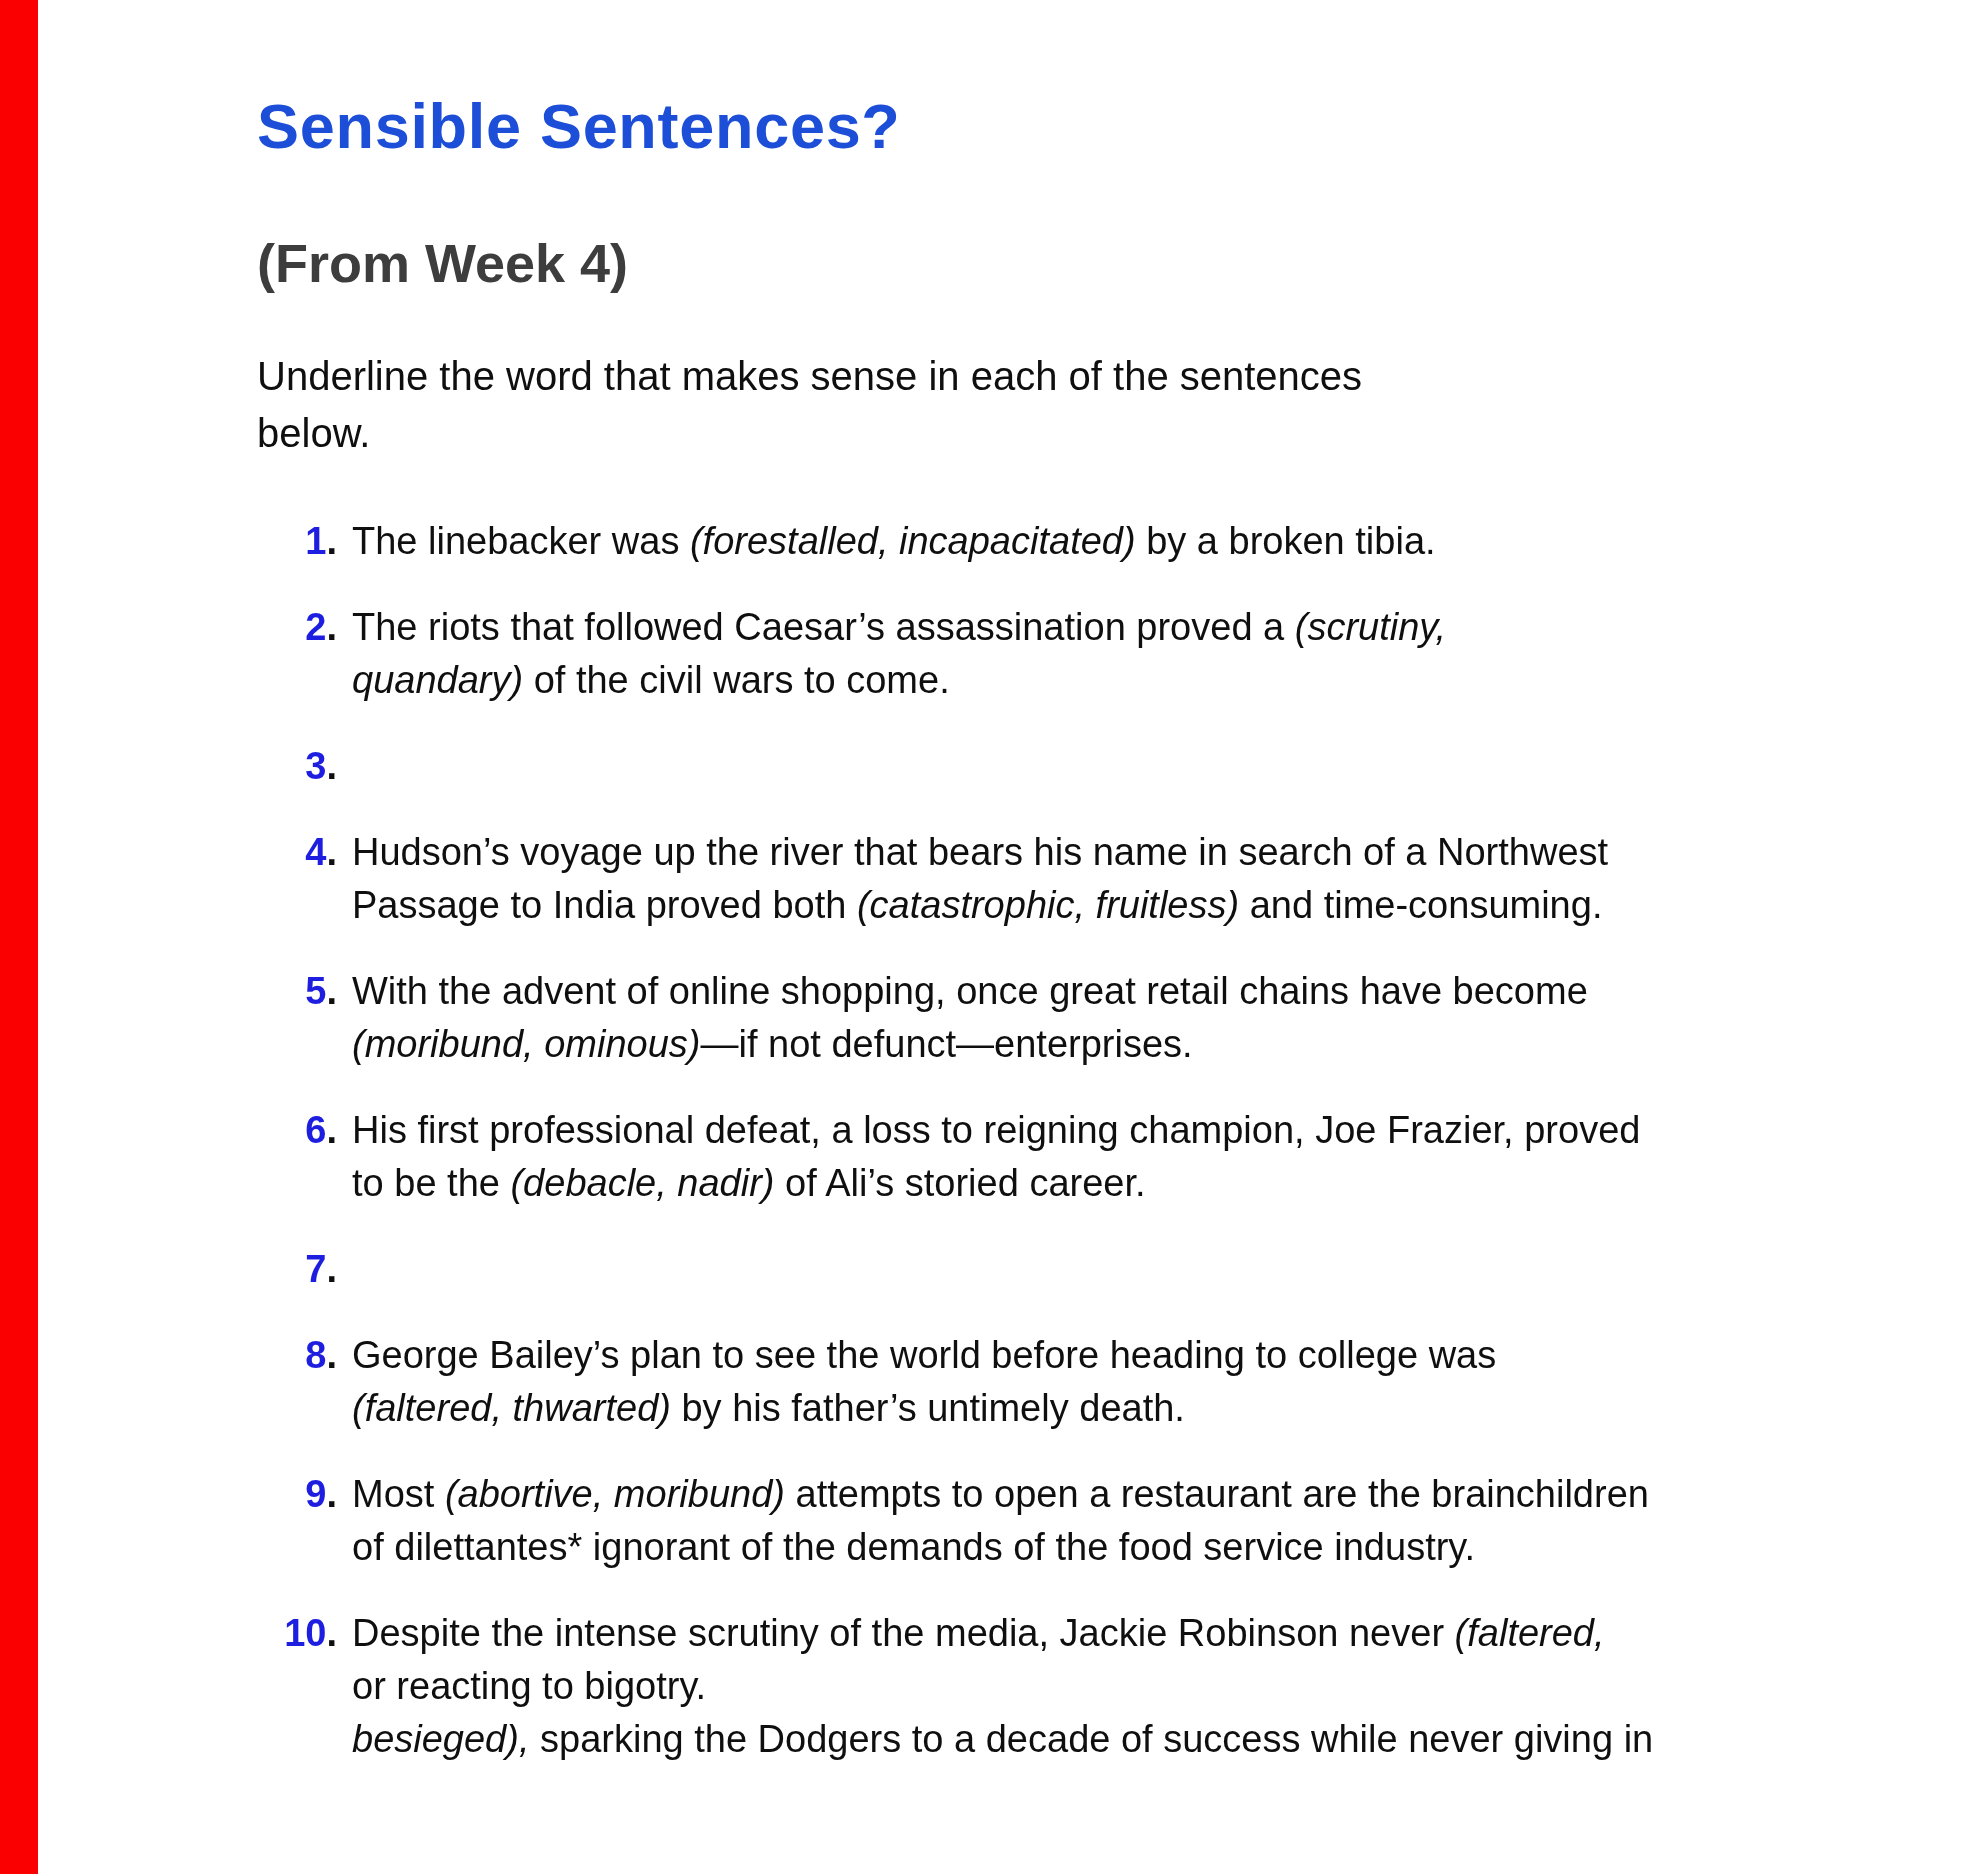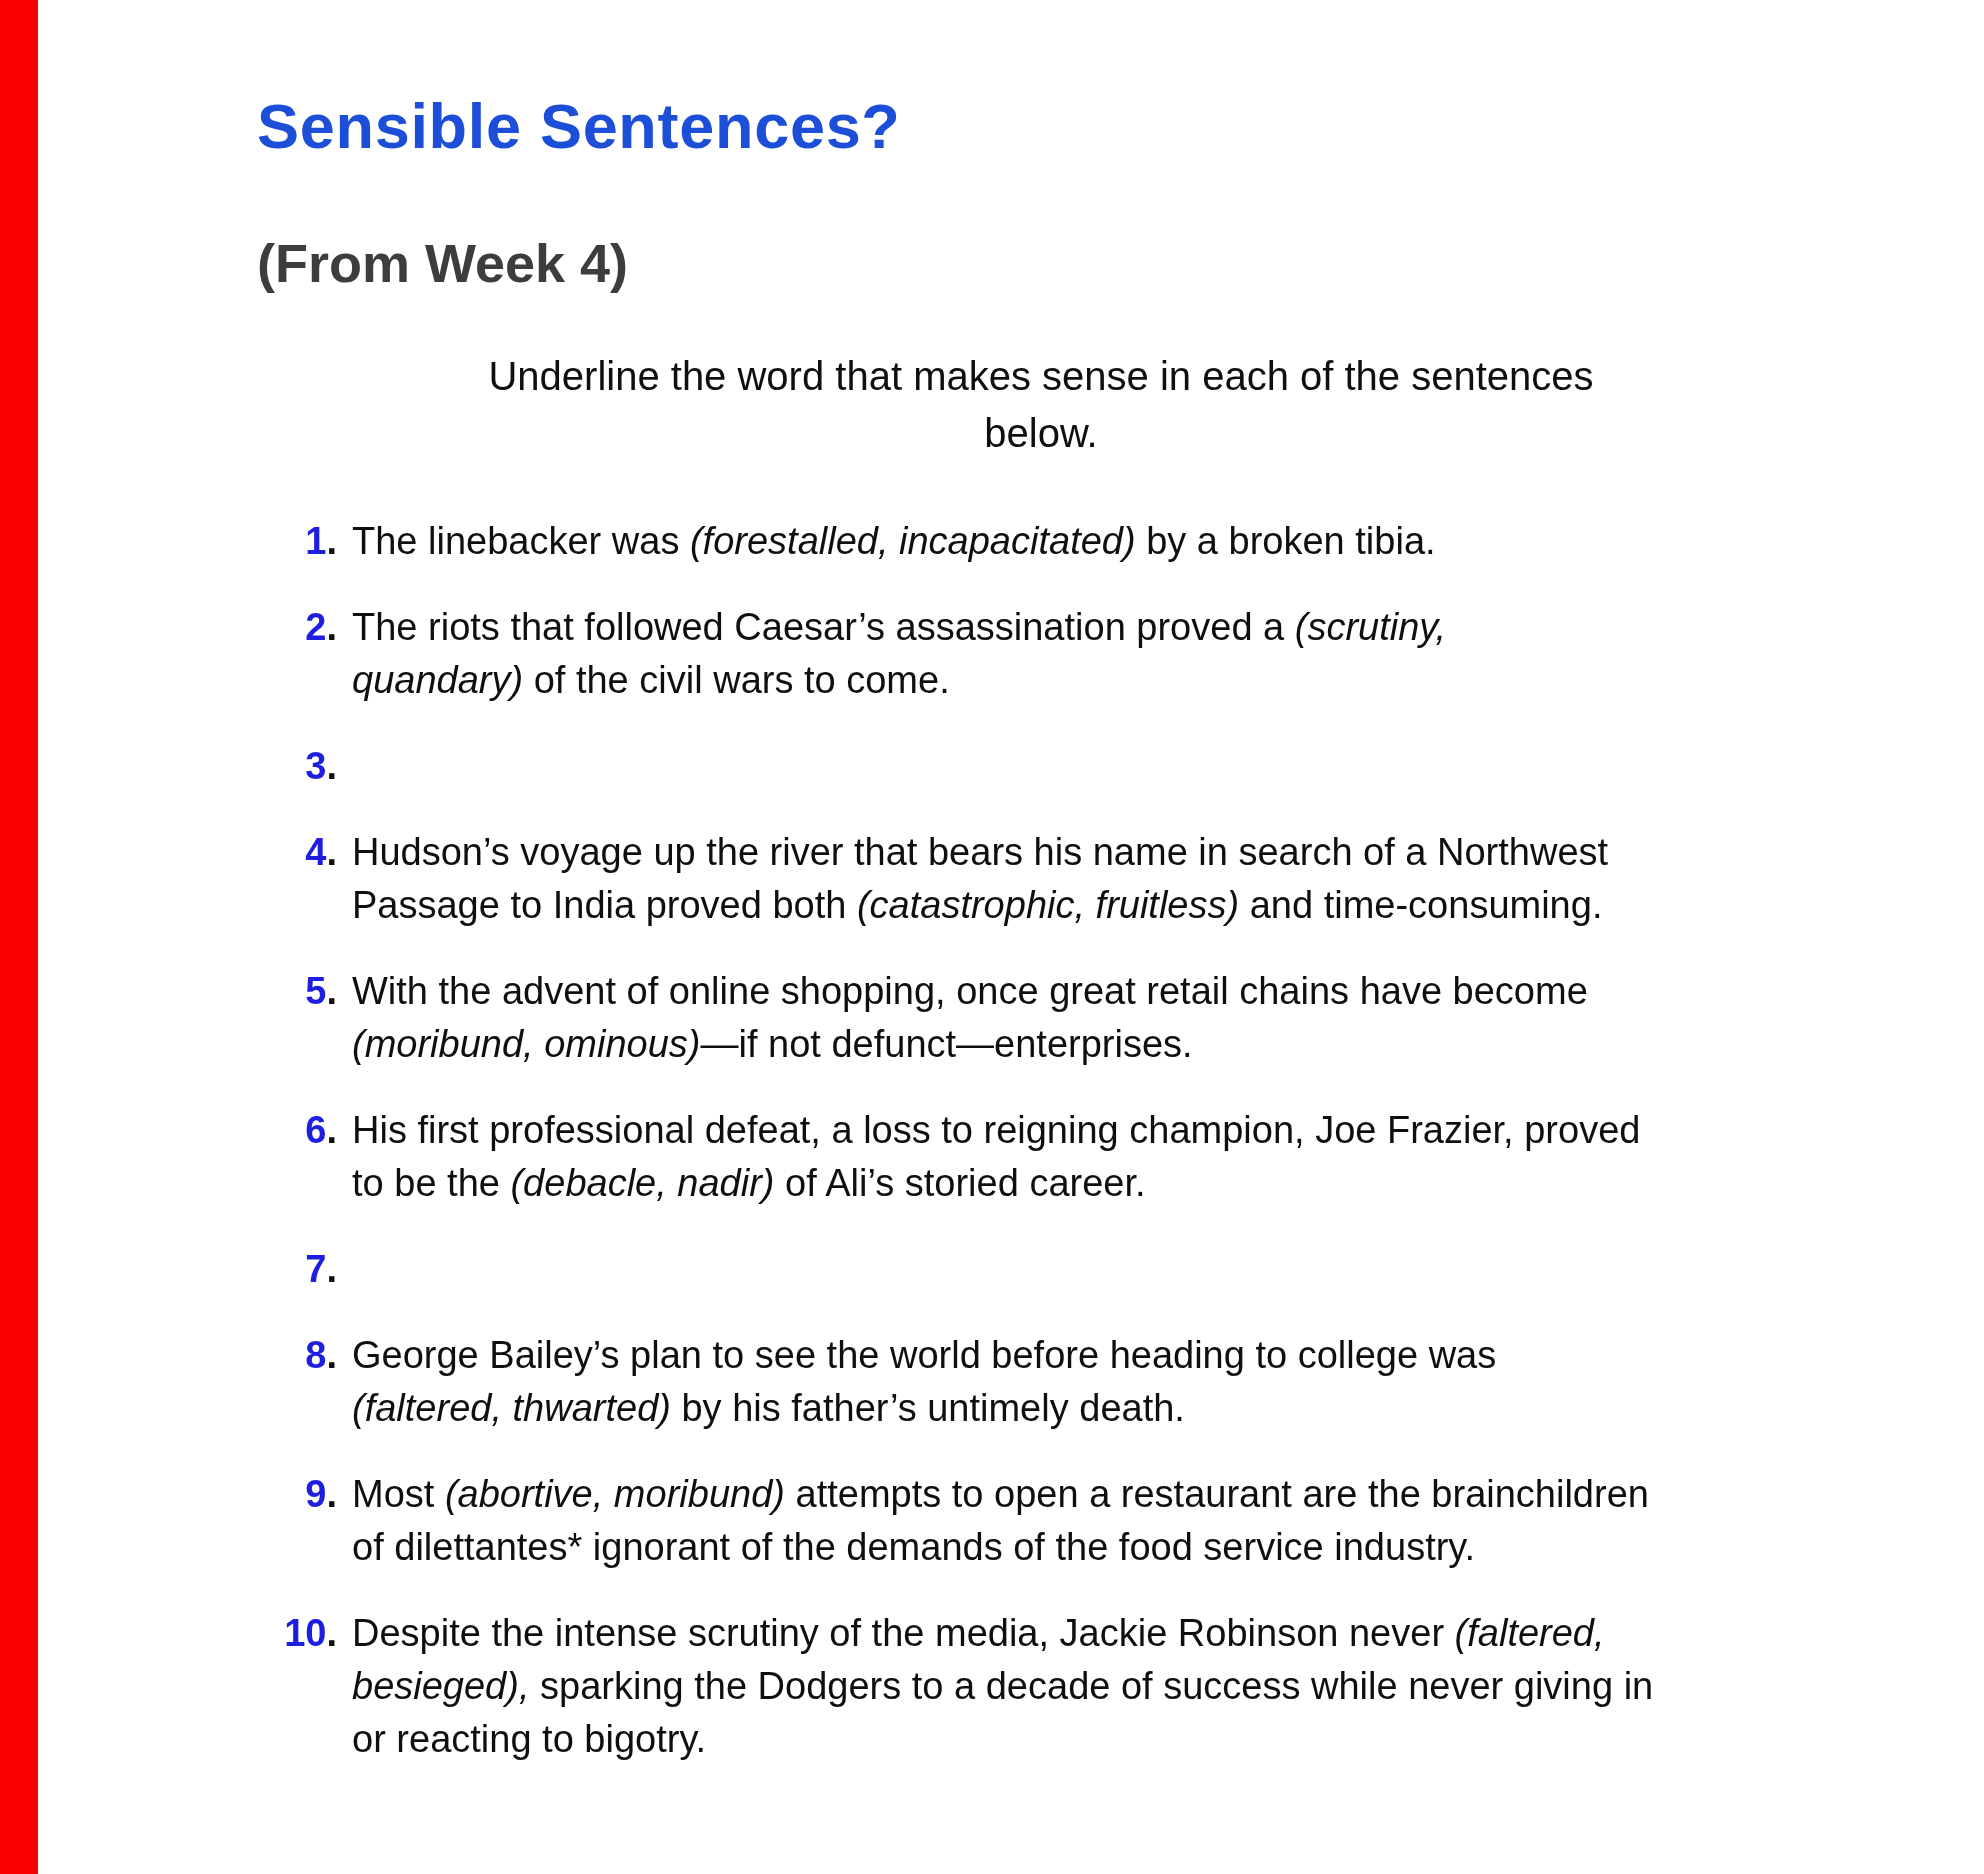--- a/index.html
+++ b/index.html
@@ -27,21 +27,20 @@
   }
   .subtitle {
     margin: 69px 0 16px 0;
     font-size: 54px; line-height: 62px;
     font-weight: bold; color: #3d3d3d;
   }
   .instructions {
     margin: 54px 0 0 0;
     font-size: 40px; line-height: 57px;
     color: #0f0f0f;
-    text-align: center;
   }
   .iline { display: block; }
   .list { margin-top: 53px; }
   .item {
     display: flex;
     margin-bottom: 33px;
     font-size: 38px; line-height: 53px;
   }
   .num {
     flex: 0 0 80px;
@@ -119,19 +118,19 @@
         <span class="num"><span class="digits">9</span><span class="dot">.</span></span>
         <span class="text">
           <span class="line"><span>Most </span><i>(abortive, moribund)</i><span> attempts to open a restaurant are the brainchildren</span></span>
           <span class="line"><span>of dilettantes* ignorant of the demands of the food service industry.</span></span>
         </span>
       </div>
       <div class="item">
         <span class="num"><span class="digits">10</span><span class="dot">.</span></span>
         <span class="text">
           <span class="line"><span>Despite the intense scrutiny of the media, Jackie Robinson never </span><i>(faltered,</i></span>
+          <span class="line"><span>or reacting to bigotry.</span></span>
           <span class="line"><i>besieged),</i><span> sparking the Dodgers to a decade of success while never giving in</span></span>
-          <span class="line"><span>or reacting to bigotry.</span></span>
         </span>
       </div>
     </div>
 </div>
 
 
 </body></html>

